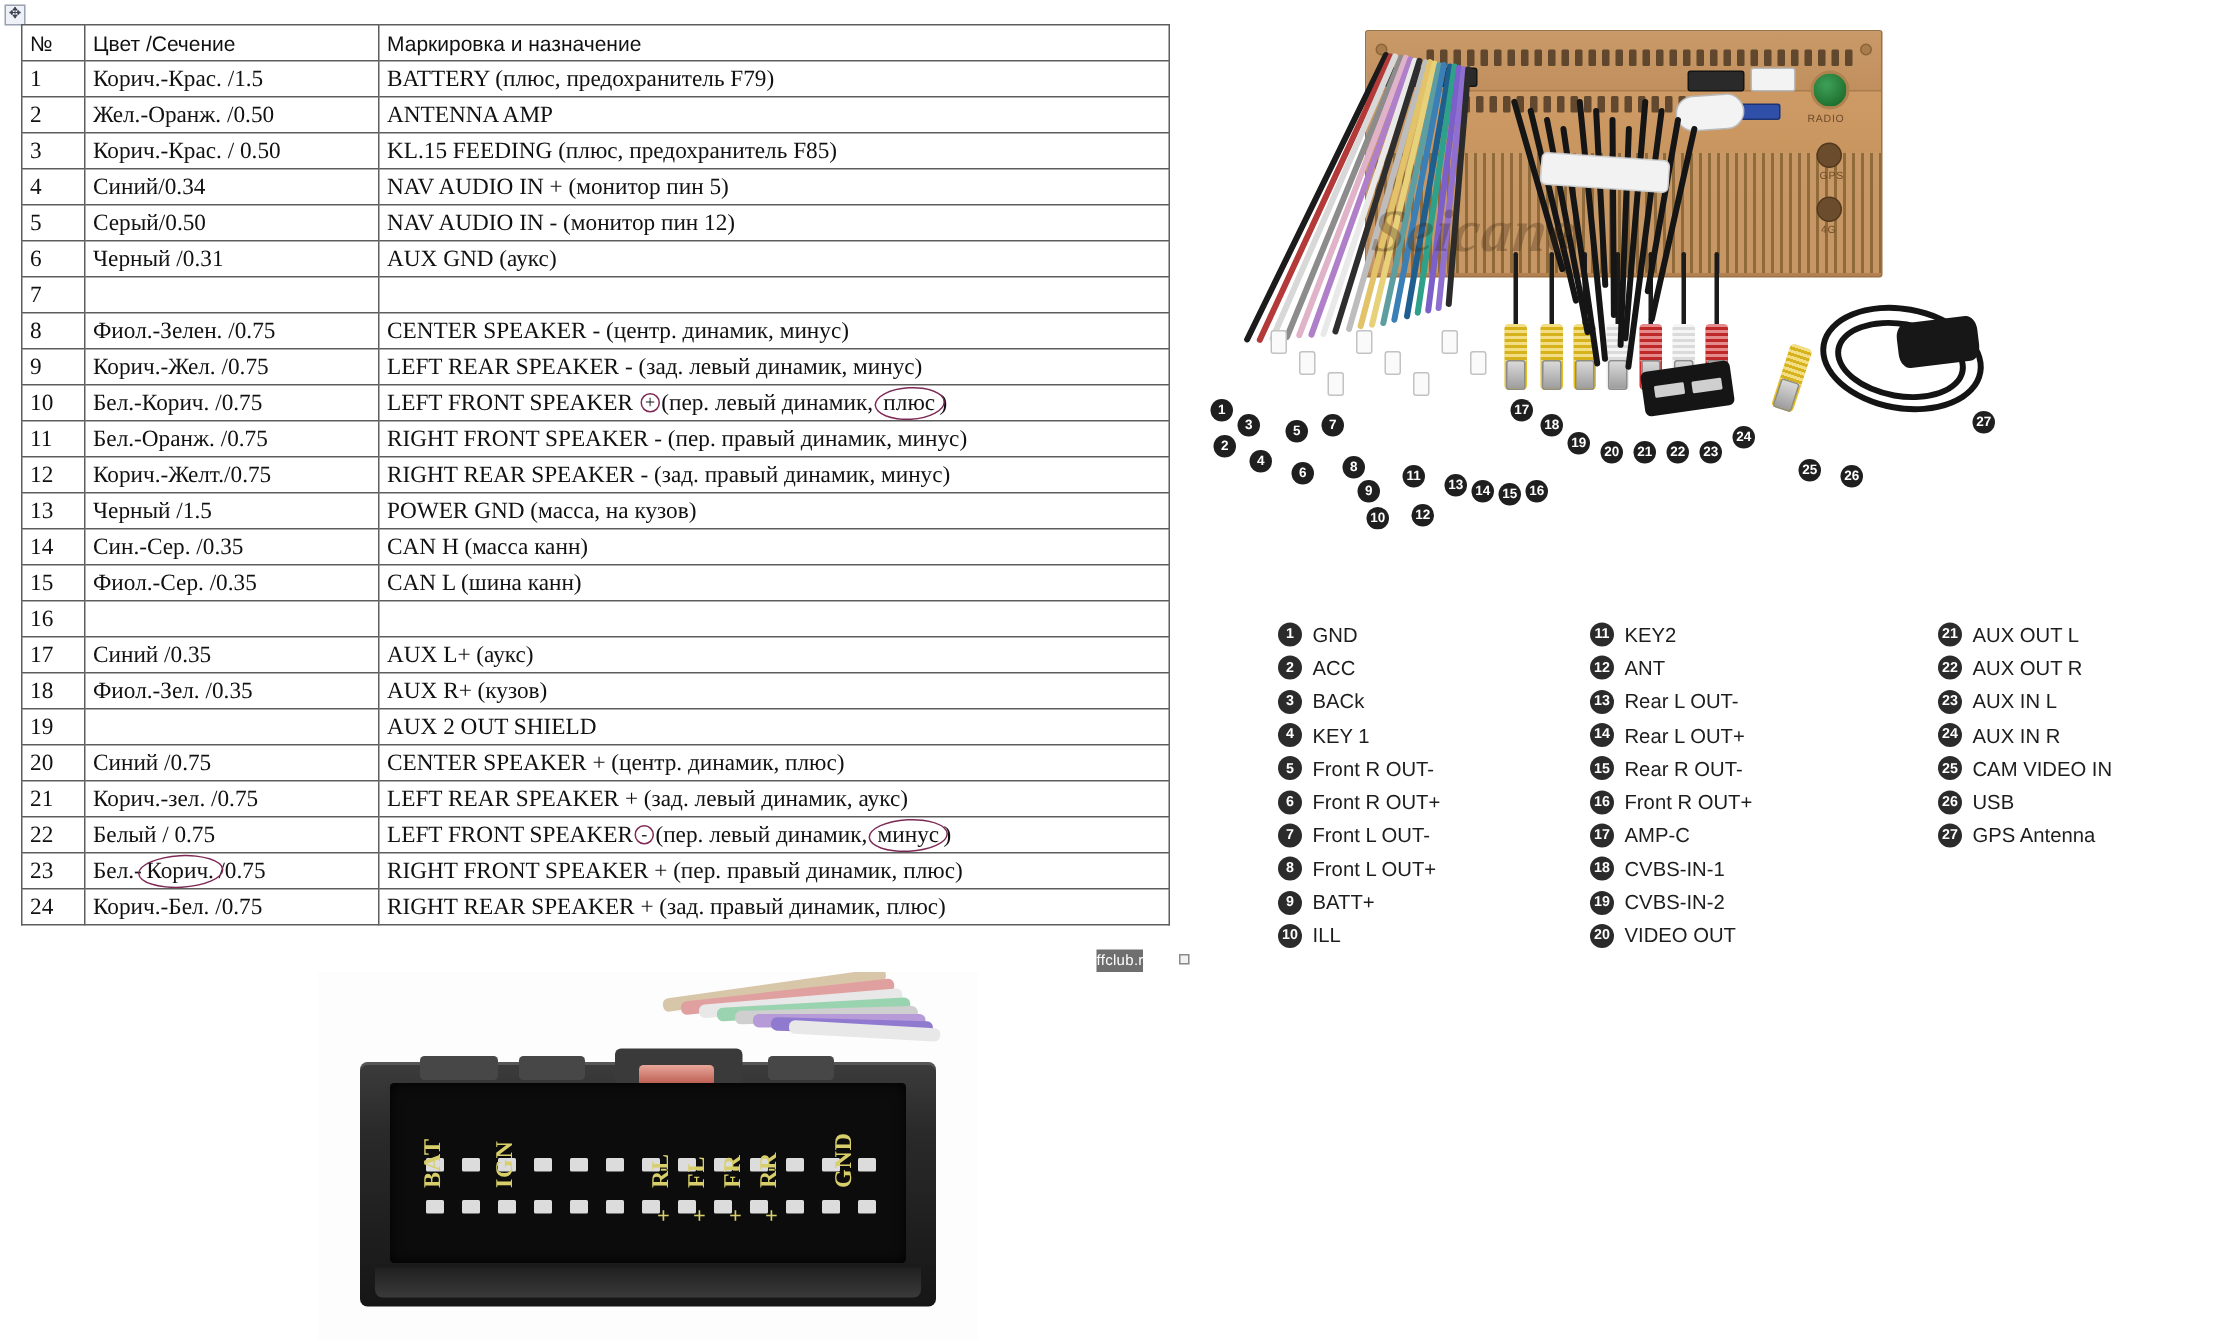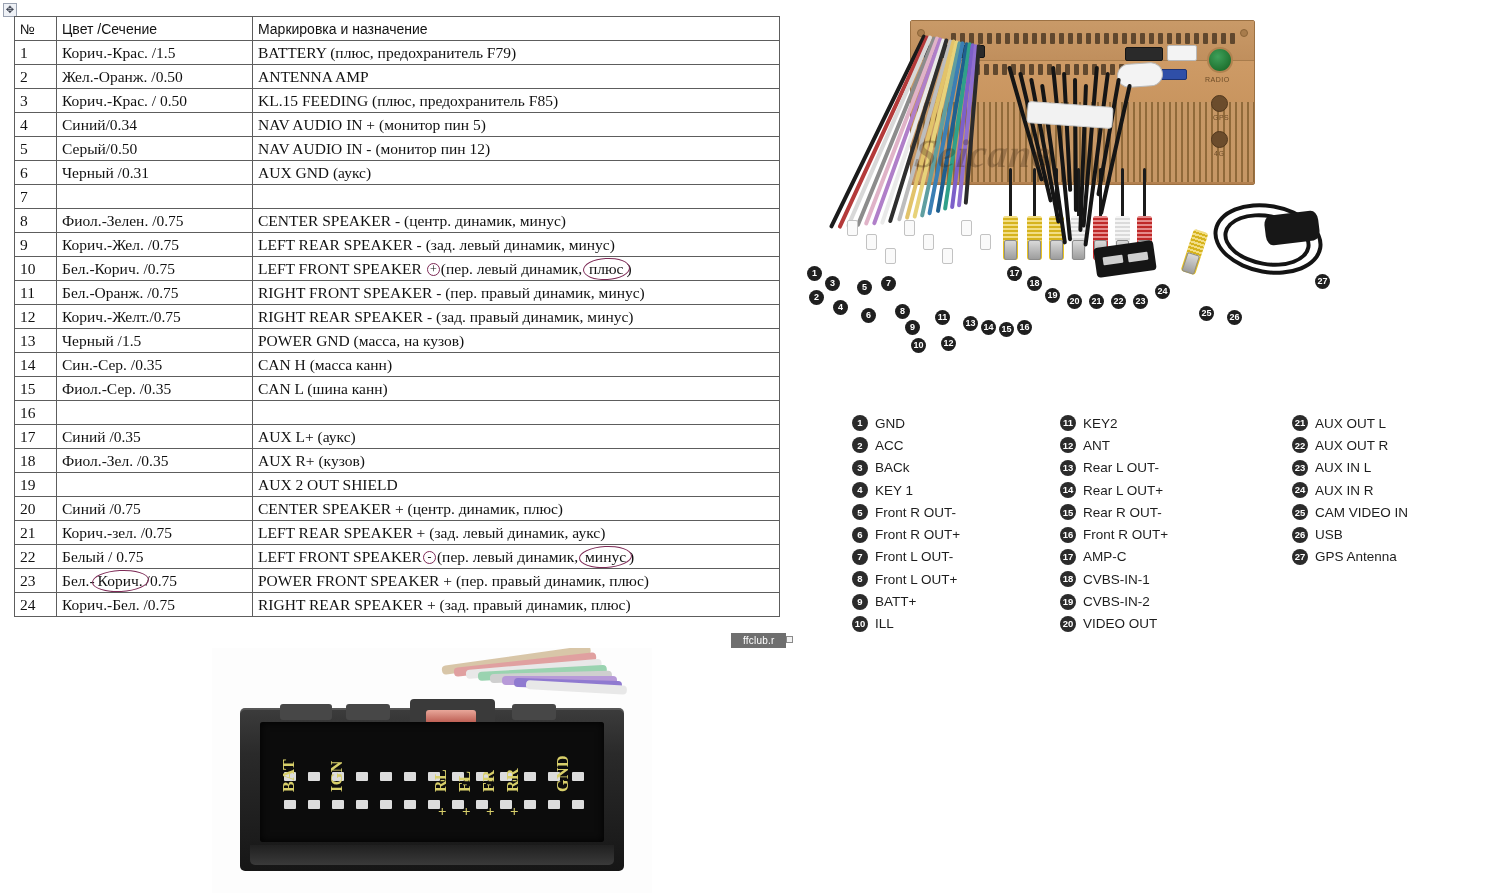--- a/index.html
+++ b/index.html
@@ -68,21 +68,21 @@
     border:1.3px solid #7d2a56; border-radius:50%;
     text-align:center; font-size:12px; font-family:"Liberation Serif", serif;
     vertical-align:middle; margin:0 1px;
   }
 
   
   #ffclub-watermark{
     position:absolute; left:731px; top:633px;
     background:#6f6f6f; color:#ffffff;
     font-family:"Liberation Sans", sans-serif;
-    font-size:10px; line-height:13px; padding:1px 12px;
+    font-size:10px; line-height:13px; padding:1px 0;
     letter-spacing:.2px;
   }
   
   #table-resize-nub{
     position:absolute; left:772px; top:620px; width:7px; height:7px;
     border:1px solid #8a8a8a; background:#f2f2f2;
   }
 
   
   #headunit-photo{
@@ -402,21 +402,21 @@
           <td>LEFT REAR SPEAKER + (зад. левый динамик, аукс)</td>
         </tr>
         <tr>
           <td class="num">22</td>
           <td>Белый / 0.75</td>
           <td><span>LEFT FRONT SPEAKER</span><span class="sym-circ">-</span><span>(пер. левый динамик, </span><span class="circled">минус</span><span>)</span></td>
         </tr>
         <tr>
           <td class="num">23</td>
           <td><span>Бел.-</span><span class="circled">Корич.</span><span>/0.75</span></td>
-          <td>POWER FRONT SPEAKER + (пер. правый динамик, плюс)</td>
+          <td>RIGHT FRONT SPEAKER + (пер. правый динамик, плюс)</td>
         </tr>
         <tr>
           <td class="num">24</td>
           <td>Корич.-Бел. /0.75</td>
           <td>RIGHT REAR SPEAKER + (зад. правый динамик, плюс)</td>
         </tr>
       </tbody>
   </table>
   <div id="table-resize-nub"></div>
 </div>

